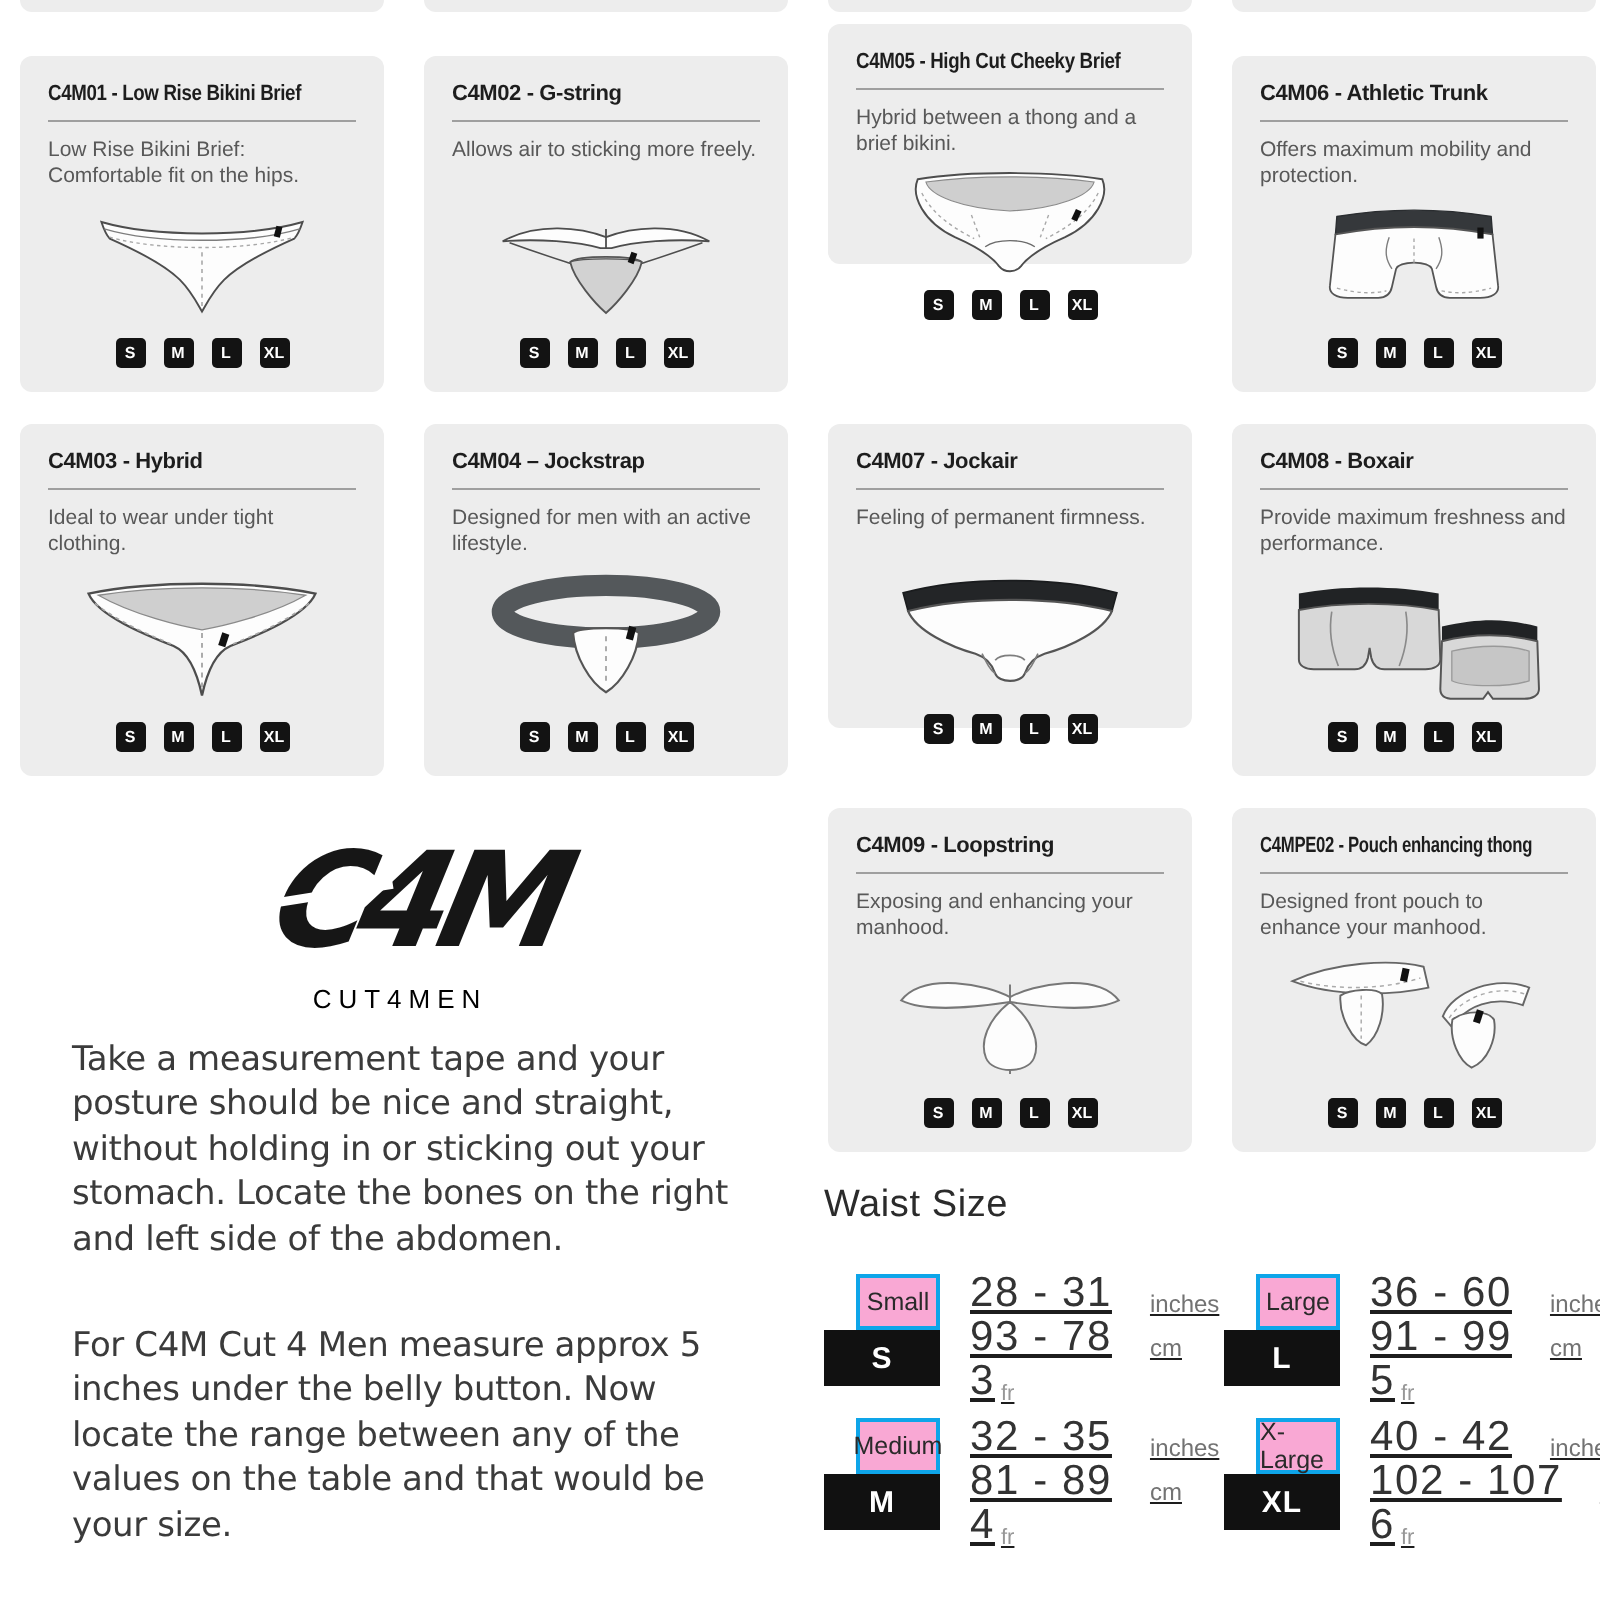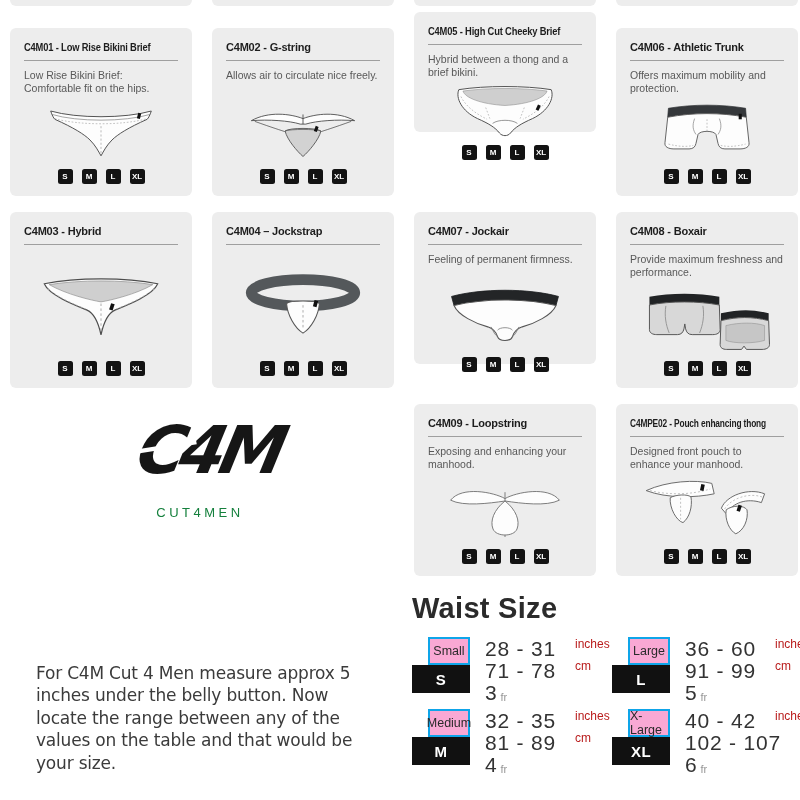--- a/index.html
+++ b/index.html
@@ -18,42 +18,42 @@
   .card-desc{font-size:10.5px;line-height:1.28;color:#585858;min-height:27px;}
   .illo{flex:1;display:flex;align-items:center;justify-content:center;}
   .illo svg{display:block;}
   .chips{display:flex;justify-content:center;gap:9px;margin-top:3px;margin-bottom:1px;}
   .chip{width:15px;height:15px;background:#131313;color:#fff;border-radius:2.5px;
         display:flex;align-items:center;justify-content:center;
         font-size:8px;font-weight:bold;}
 
   
   .logo-wrap{position:absolute;left:80px;top:416px;width:240px;text-align:center;}
-  .logo-sub{font-size:13px;letter-spacing:3.5px;color:#15803d;margin-top:15px;}
+  .logo-sub{font-size:13px;letter-spacing:3.5px;color:#000000;margin-top:1px;}
   .para{position:absolute;left:36px;width:348px;font-size:17px;line-height:1.32;
         color:#3b3b3b;font-family:"DejaVu Sans","Liberation Sans",sans-serif;
         letter-spacing:-0.2px;}
   .para1{top:519px;}
   .para2{top:662px;}
 
   
-  .waist-heading{position:absolute;left:412px;top:592px;font-size:29px;font-weight:700;
+  .waist-heading{position:absolute;left:412px;top:592px;font-size:19px;font-weight:400;
                  color:#2b2b2b;letter-spacing:0.3px;}
   .entry{position:absolute;display:flex;align-items:flex-start;}
   .e0{left:412px;top:637px;}  .e1{left:612px;top:637px;}
   .e2{left:412px;top:709px;}  .e3{left:612px;top:709px;}
   .size-box{width:58px;flex:0 0 auto;}
   .size-box-name{height:24px;border:2px solid #0ea5e9;background:#f9a8d4;display:flex;
                  align-items:center;justify-content:center;font-size:12.5px;color:#2a2a2a;margin-left:16px;}
   .size-box-letter{height:28px;background:#111;color:#fff;display:flex;align-items:center;
                    justify-content:center;font-size:15px;font-weight:bold;letter-spacing:0.5px;}
   .measures{margin-left:15px;}
-  .m-line{display:flex;align-items:flex-start;height:22px;}
+  .m-line{display:flex;align-items:flex-end;height:22px;text-decoration:underline;}
   .m-val{font-size:21px;color:#333;letter-spacing:0.8px;white-space:nowrap;}
-  .m-unit{font-size:12px;color:#b91c1c;margin-left:7px;padding-left:12px;}
+  .m-unit{font-size:12px;color:#737373;margin-left:7px;padding-left:12px;}
   .m-unit-fr{font-size:11px;color:#979797;margin-left:3px;margin-top:10px;}
 </style>
 </head>
 <body>
 
 <div class="page">
 
   <div class="sliver" style="left:10px"></div>
   <div class="sliver" style="left:212px"></div>
   <div class="sliver" style="left:414px"></div>
@@ -76,21 +76,21 @@
       <span class="chip">S</span>
       <span class="chip">M</span>
       <span class="chip">L</span>
       <span class="chip">XL</span>
     </div>
   </div>
 
   <div class="card" style="left:212px;top:28px;height:168px">
     <div class="card-title">C4M02 - G-string</div>
     <div class="card-divider"></div>
-    <div class="card-desc">Allows air to circulate nice freely.</div>
+    <div class="card-desc">Allows air to sticking more freely.</div>
     <div class="illo">
       <svg width="150" height="62" viewBox="0 0 160 90" preserveAspectRatio="xMidYMid meet">
         <path d="M5,30 C30,16 62,20 80,27 C98,20 130,16 155,30 C130,28 100,30 84,35 L76,35 C60,30 30,28 5,30 Z" fill="#fdfdfd" stroke="#4d4d4d" stroke-width="1.3"></path>
         <path d="M80,21 L80,35" stroke="#4d4d4d" stroke-width="1.3"></path>
         <path d="M10,31 C35,40 48,44 57,47" fill="none" stroke="#4d4d4d" stroke-width="1.1"></path>
         <path d="M150,31 C125,40 112,44 103,47" fill="none" stroke="#4d4d4d" stroke-width="1.1"></path>
         <path d="M54,45 C60,40 100,40 106,45 C103,58 88,75 80,82 C72,75 57,58 54,45 Z" fill="#d2d2d2" stroke="#555" stroke-width="1.3"></path>
         <path d="M54,45 C62,42 98,42 106,45" fill="none" stroke="#555" stroke-width="1"></path>
         <rect x="97" y="38" width="4.5" height="8" fill="#111" transform="rotate(20 99 42)"></rect>
       </svg>
@@ -147,20 +147,21 @@
       <span class="chip">S</span>
       <span class="chip">M</span>
       <span class="chip">L</span>
       <span class="chip">XL</span>
     </div>
   </div>
 
   <div class="card" style="left:10px;top:212px;height:176px">
     <div class="card-title">C4M03 - Hybrid</div>
     <div class="card-divider"></div>
+    <div class="card-desc">Ideal to wear under tight clothing.</div>
     <div class="illo">
       <svg width="150" height="74" viewBox="0 0 160 90" preserveAspectRatio="xMidYMid meet">
         <path d="M11,18 C50,10 110,10 149,18 C143,32 112,44 97,50 C88,54 83,66 80,80 C77,66 72,54 63,50 C48,44 17,32 11,18 Z" fill="#fdfdfd" stroke="#4d4d4d" stroke-width="1.4"></path>
         <path d="M17,19 C55,13 105,13 143,19 C122,31 92,38 80,40 C68,38 38,31 17,19 Z" fill="#cfcfcf" stroke="#8a8a8a" stroke-width="0.8"></path>
         <path d="M15,24 C30,36 50,44 62,49" fill="none" stroke="#a8a8a8" stroke-width="1" stroke-dasharray="2.5 2.5"></path>
         <path d="M145,24 C130,36 110,44 98,49" fill="none" stroke="#a8a8a8" stroke-width="1" stroke-dasharray="2.5 2.5"></path>
         <path d="M80,42 L80,76" stroke="#9b9b9b" stroke-width="1" stroke-dasharray="3 3"></path>
         <rect x="91" y="42" width="4.5" height="8" fill="#111" transform="rotate(18 93 46)"></rect>
       </svg>
     </div>
@@ -168,20 +169,21 @@
       <span class="chip">S</span>
       <span class="chip">M</span>
       <span class="chip">L</span>
       <span class="chip">XL</span>
     </div>
   </div>
 
   <div class="card" style="left:212px;top:212px;height:176px">
     <div class="card-title">C4M04 – Jockstrap</div>
     <div class="card-divider"></div>
+    <div class="card-desc">Designed for men with an active lifestyle.</div>
     <div class="illo">
       <svg width="150" height="74" viewBox="0 0 160 90" preserveAspectRatio="xMidYMid meet">
         <ellipse cx="80" cy="29" rx="63" ry="16" fill="none" stroke="#54585b" stroke-width="13"></ellipse>
         <path d="M60,42 C64,38 96,38 100,42 C99,56 90,72 80,78 C70,72 61,56 60,42 Z" fill="#fdfdfd" stroke="#555" stroke-width="1.3"></path>
         <path d="M80,44 L80,74" stroke="#9b9b9b" stroke-width="1" stroke-dasharray="3 3"></path>
         <rect x="93" y="38" width="4.5" height="8" fill="#111" transform="rotate(15 95 42)"></rect>
       </svg>
     </div>
     <div class="chips">
       <span class="chip">S</span>
@@ -282,36 +284,37 @@
   <div class="logo-wrap">
     <svg width="230" height="70" viewBox="0 0 230 70">
       <g transform="skewX(-12)">
         <text x="132" y="57" text-anchor="middle" font-family="'DejaVu Sans', sans-serif" font-size="66" font-weight="bold" font-style="italic" letter-spacing="-6" fill="#161616">C4M</text>
       </g>
       <rect x="16" y="32" width="96" height="4.5" fill="#ffffff" transform="rotate(-9 60 34)"></rect>
     </svg>
     <div class="logo-sub">CUT4MEN</div>
   </div>
 
+  <div class="para para1">Take a measurement tape and your posture should be nice and straight, without holding in or sticking out your stomach. Locate the bones on the right and left side of the abdomen.</div>
   <div class="para para2">For C4M Cut 4 Men measure approx 5 inches under the belly button. Now locate the range between any of the values on the table and that would be your size.</div>
 
   <div class="waist-heading">Waist Size</div>
 
   <div class="entry e0">
     <div class="size-box">
       <div class="size-box-name">Small</div>
       <div class="size-box-letter">S</div>
     </div>
     <div class="measures">
       <div class="m-line">
           <span class="m-val">28 - 31</span>
           <span class="m-unit">inches</span>
         </div>
       <div class="m-line">
-          <span class="m-val">71 - 78</span>
+          <span class="m-val">93 - 78</span>
           <span class="m-unit">cm</span>
         </div>
       <div class="m-line">
           <span class="m-val">3</span>
           <span class="m-unit-fr">fr</span>
         </div>
     </div>
   </div>
 
   <div class="entry e1">

